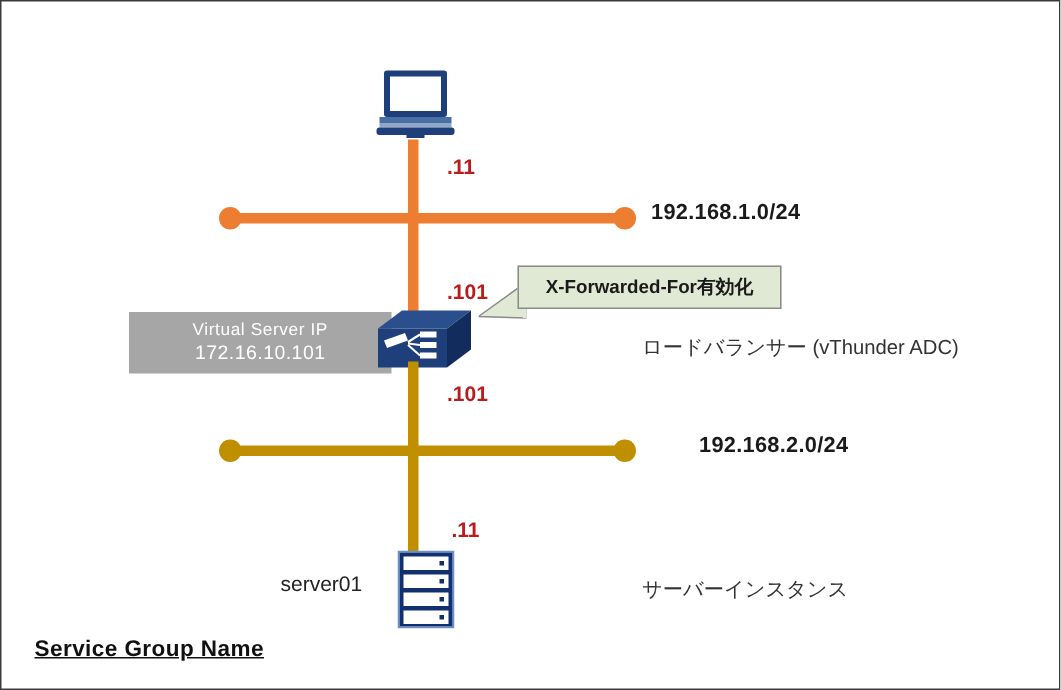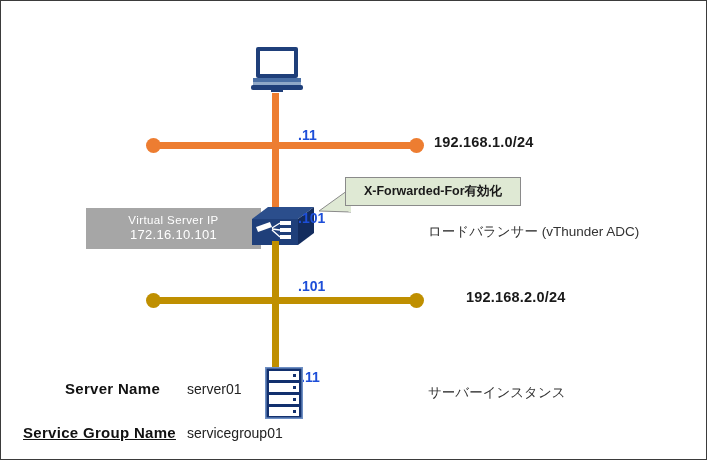--- a/index.html
+++ b/index.html
@@ -41,23 +41,22 @@
     font-size: 14.5px;
     font-weight: bold;
     color: #1a1a1a;
     letter-spacing: 0.2px;
     white-space: nowrap;
   }
   .ip-suffix {
     position: absolute;
     font-size: 14px;
     font-weight: bold;
-    color: #1d4ed8;
-    white-space: nowrap;
-    margin-top: 24px;
+    color: #b91c1c;
+    white-space: nowrap;
   }
   .jp-label {
     position: absolute;
     font-size: 13.5px;
     color: #333333;
     white-space: nowrap;
   }
   .field-key {
     position: absolute;
     font-size: 15px;
@@ -213,19 +212,17 @@
     <rect x="4" y="28" width="30" height="9" fill="#ffffff"></rect>
     <rect x="4" y="40" width="30" height="9" fill="#ffffff"></rect>
     <rect x="28" y="7" width="3" height="3" fill="#12306E"></rect>
     <rect x="28" y="19" width="3" height="3" fill="#12306E"></rect>
     <rect x="28" y="31" width="3" height="3" fill="#12306E"></rect>
     <rect x="28" y="43" width="3" height="3" fill="#12306E"></rect>
   </svg>
 
   <div class="jp-label" style="left:427px; top:383px;">サーバーインスタンス</div>
 
-  <div class="field-key" style="left:64px; top:379px;">Server Name</div>
   <div class="field-val" style="left:186px; top:380px;">server01</div>
 
   <div class="field-key" style="left:22px; top:423px;text-decoration:underline;">Service Group Name</div>
-  <div class="field-val" style="left:186px; top:424px;">servicegroup01</div>
 
 </div>
 
 </body></html>

